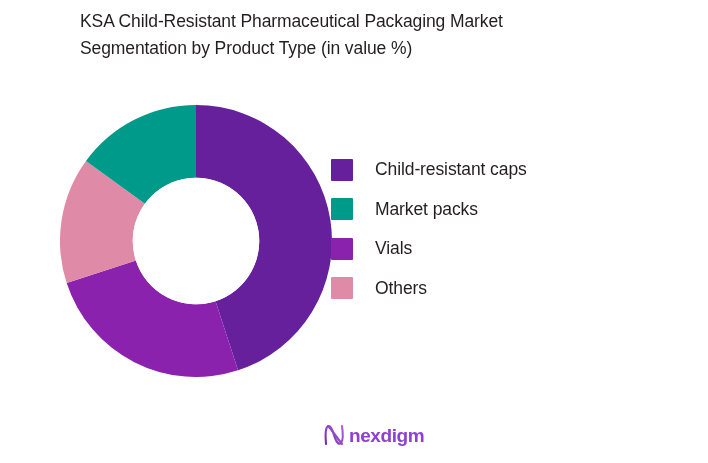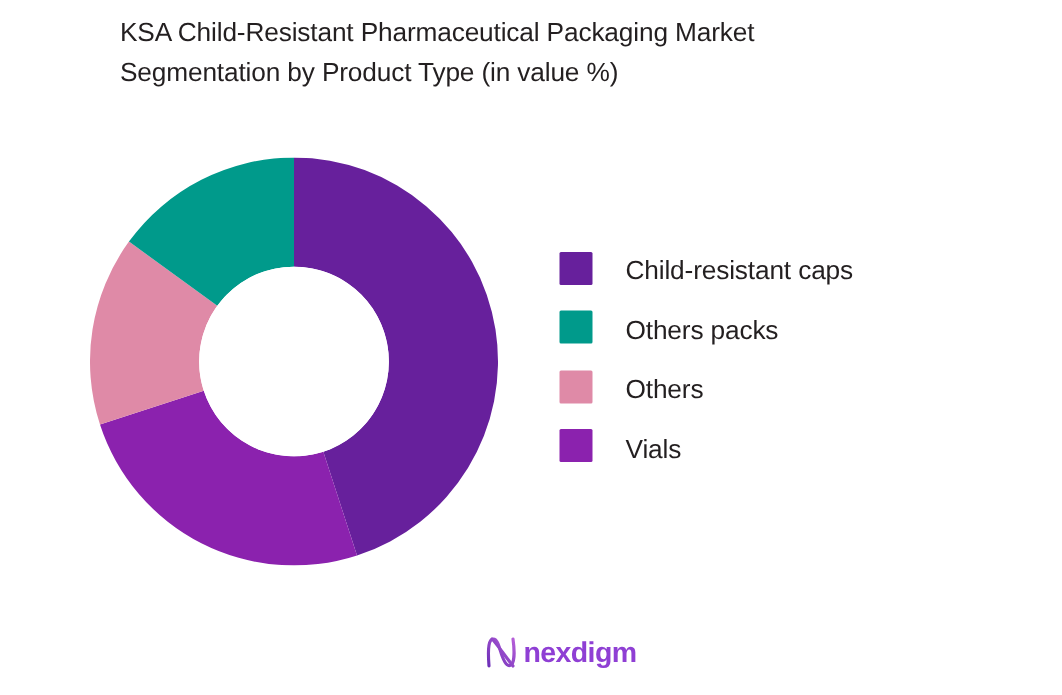--- a/index.html
+++ b/index.html
@@ -43,23 +43,22 @@
     display: block;
   }
   .legend {
     position: absolute;
     left: 331px;
     top: 150px;
     width: 300px;
   }
   .legend-item {
     display: flex;
-    align-items: flex-end;
+    align-items: center;
     height: 39.5px;
-    margin-left: 42px;
   }
   .legend-swatch {
     width: 22px;
     height: 22px;
     flex: 0 0 22px;
     border-radius: 1px;
   }
   .legend-label {
     margin-left: 22px;
     font-size: 17.5px;
@@ -112,31 +111,31 @@
 
   <div class="legend">
 
     <div class="legend-item">
       <span class="legend-swatch" style="background: rgb(103, 32, 156);"></span>
       <span class="legend-label">Child-resistant caps</span>
     </div>
 
     <div class="legend-item">
       <span class="legend-swatch" style="background: rgb(0, 154, 139);"></span>
-      <span class="legend-label">Others packs</span>
+      <span class="legend-label">Market packs</span>
+    </div>
+
+    <div class="legend-item">
+      <span class="legend-swatch" style="background: rgb(139, 34, 174);"></span>
+      <span class="legend-label">Vials</span>
     </div>
 
     <div class="legend-item">
       <span class="legend-swatch" style="background: rgb(223, 138, 167);"></span>
       <span class="legend-label">Others</span>
-    </div>
-
-    <div class="legend-item">
-      <span class="legend-swatch" style="background: rgb(139, 34, 174);"></span>
-      <span class="legend-label">Vials</span>
     </div>
 
   </div>
 
   <div class="brand">
     <svg class="brand-mark" viewBox="0 0 26 24">
       <defs>
         <linearGradient id="nxg" x1="0" y1="1" x2="1" y2="0">
           <stop offset="0" stop-color="#6d2fb8"></stop>
           <stop offset="1" stop-color="#b65fd8"></stop>

